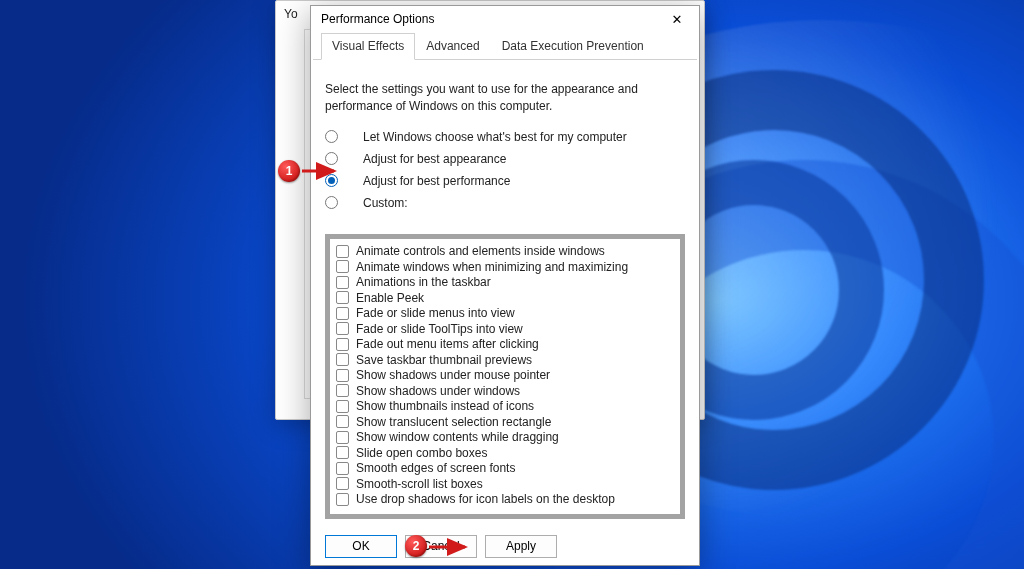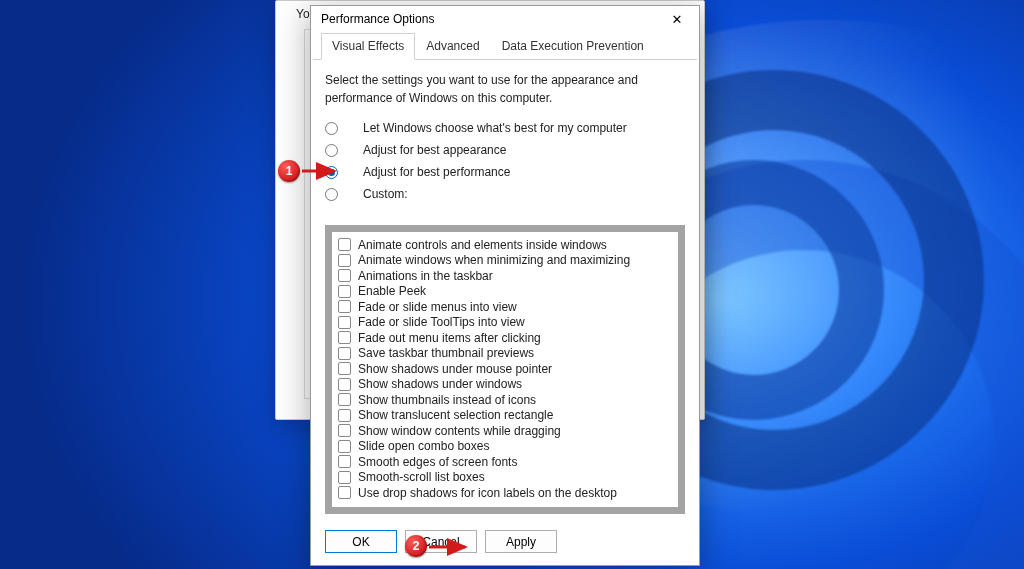--- a/index.html
+++ b/index.html
@@ -17,46 +17,46 @@
   .p2{width:420px;height:420px;right:40px;top:70px;border:60px solid rgba(7,45,130,.55);}
   .p3{width:260px;height:260px;right:140px;top:160px;border:45px solid rgba(12,60,160,.6);}
   .p4{width:560px;height:560px;right:-60px;top:160px;border:90px solid rgba(20,80,210,.4);}
 
   .behind-dialog {
     position:absolute; left:275px; top:0; width:430px; height:420px;
     background:#fff; border:1px solid #c9c9c9; border-radius:2px;
     box-shadow:0 6px 24px rgba(0,0,0,.25);
   }
   .behind-inner {position:absolute;left:28px;top:28px;width:376px;height:370px;border:1px solid #dcdcdc;}
-  .behind-text{position:absolute;left:20px;top:6px;font-size:12px;color:#222;white-space:nowrap;}
+  .behind-text{position:absolute;left:8px;top:6px;font-size:12px;color:#222;white-space:nowrap;}
 
   .dialog {
     position:absolute; left:310px; top:5px; width:390px; height:561px;
     background:#fff; border:1px solid #9a9a9a; border-radius:0;
     box-shadow:0 8px 32px rgba(0,0,0,.35);
     display:flex; flex-direction:column;
   }
   .titlebar {height:30px; display:flex; align-items:center; padding:0 6px 0 10px;}
   .titlebar-title{font-size:12px; color:#000; flex:1;}
   .close-btn{width:32px;height:26px;display:flex;align-items:center;justify-content:center;cursor:pointer;}
   .close-x{font-size:13px; line-height:1;}
 
   .tabs{display:flex;gap:0;padding:0 8px;font-size:12px;border-bottom:1px solid #d0d0d0;margin:0 2px;}
   .tab{padding:5px 10px 6px;color:#333;cursor:pointer;border:1px solid transparent;position:relative;top:1px;}
   .tab.active{border:1px solid #d0d0d0;border-bottom:1px solid #fff;background:#fff;}
 
   .tab-body{padding:12px 14px 4px 14px; font-size:12px; color:#222; flex:1; display:flex; flex-direction:column;}
-  .desc{line-height:1.45;margin-bottom:10px;max-width:330px;}
+  .desc{line-height:1.45;margin-bottom:10px;max-width:330px;margin-top:9px;}
 
   .radio-row{display:flex;align-items:center;gap:25px;margin:4px 0 4px 0;cursor:pointer;}
   .radio{width:13px;height:13px;border:1px solid #777;border-radius:50%;display:inline-flex;align-items:center;justify-content:center;flex:0 0 13px;}
   .radio.sel{border-color:#0360b9;}
   .radio.sel::after{content:"";width:7px;height:7px;border-radius:50%;background:#0360b9;}
 
-  .options-box{border:7px solid #a3a3a3;margin-top:20px;padding:4px 6px 6px 6px;flex:1 1 auto;overflow:hidden;}
+  .options-box{border:5px solid #a3a3a3;margin-top:20px;padding:4px 6px 6px 6px;flex:1 1 auto;overflow:hidden;}
   .chk-row{display:flex;align-items:center;gap:7px;margin:1.5px 0;cursor:pointer;}
   .chk{width:13px;height:13px;border:1px solid #888;border-radius:2px;flex:0 0 13px;}
 
   .button-row{display:flex;justify-content:flex-start;gap:8px;padding:12px 14px 12px 14px;}
   .btn{min-width:72px;height:23px;border:1px solid #adadad;background:#fdfdfd;font-size:12px;cursor:pointer;padding:0 12px;}
   .btn.default{border:1px solid #0078d7;}
 
   
   .marker{position:absolute;width:22px;height:22px;border-radius:50%;background:radial-gradient(circle at 35% 30%, #ff5a5a, #d11b1b 70%);box-shadow:inset -1px -1px 2px rgba(0,0,0,.3),0 1px 2px rgba(0,0,0,.4);color:#fff;font-weight:700;font-size:12px;display:flex;align-items:center;justify-content:center;z-index:50;}
   .arrow{position:absolute;z-index:49;}

